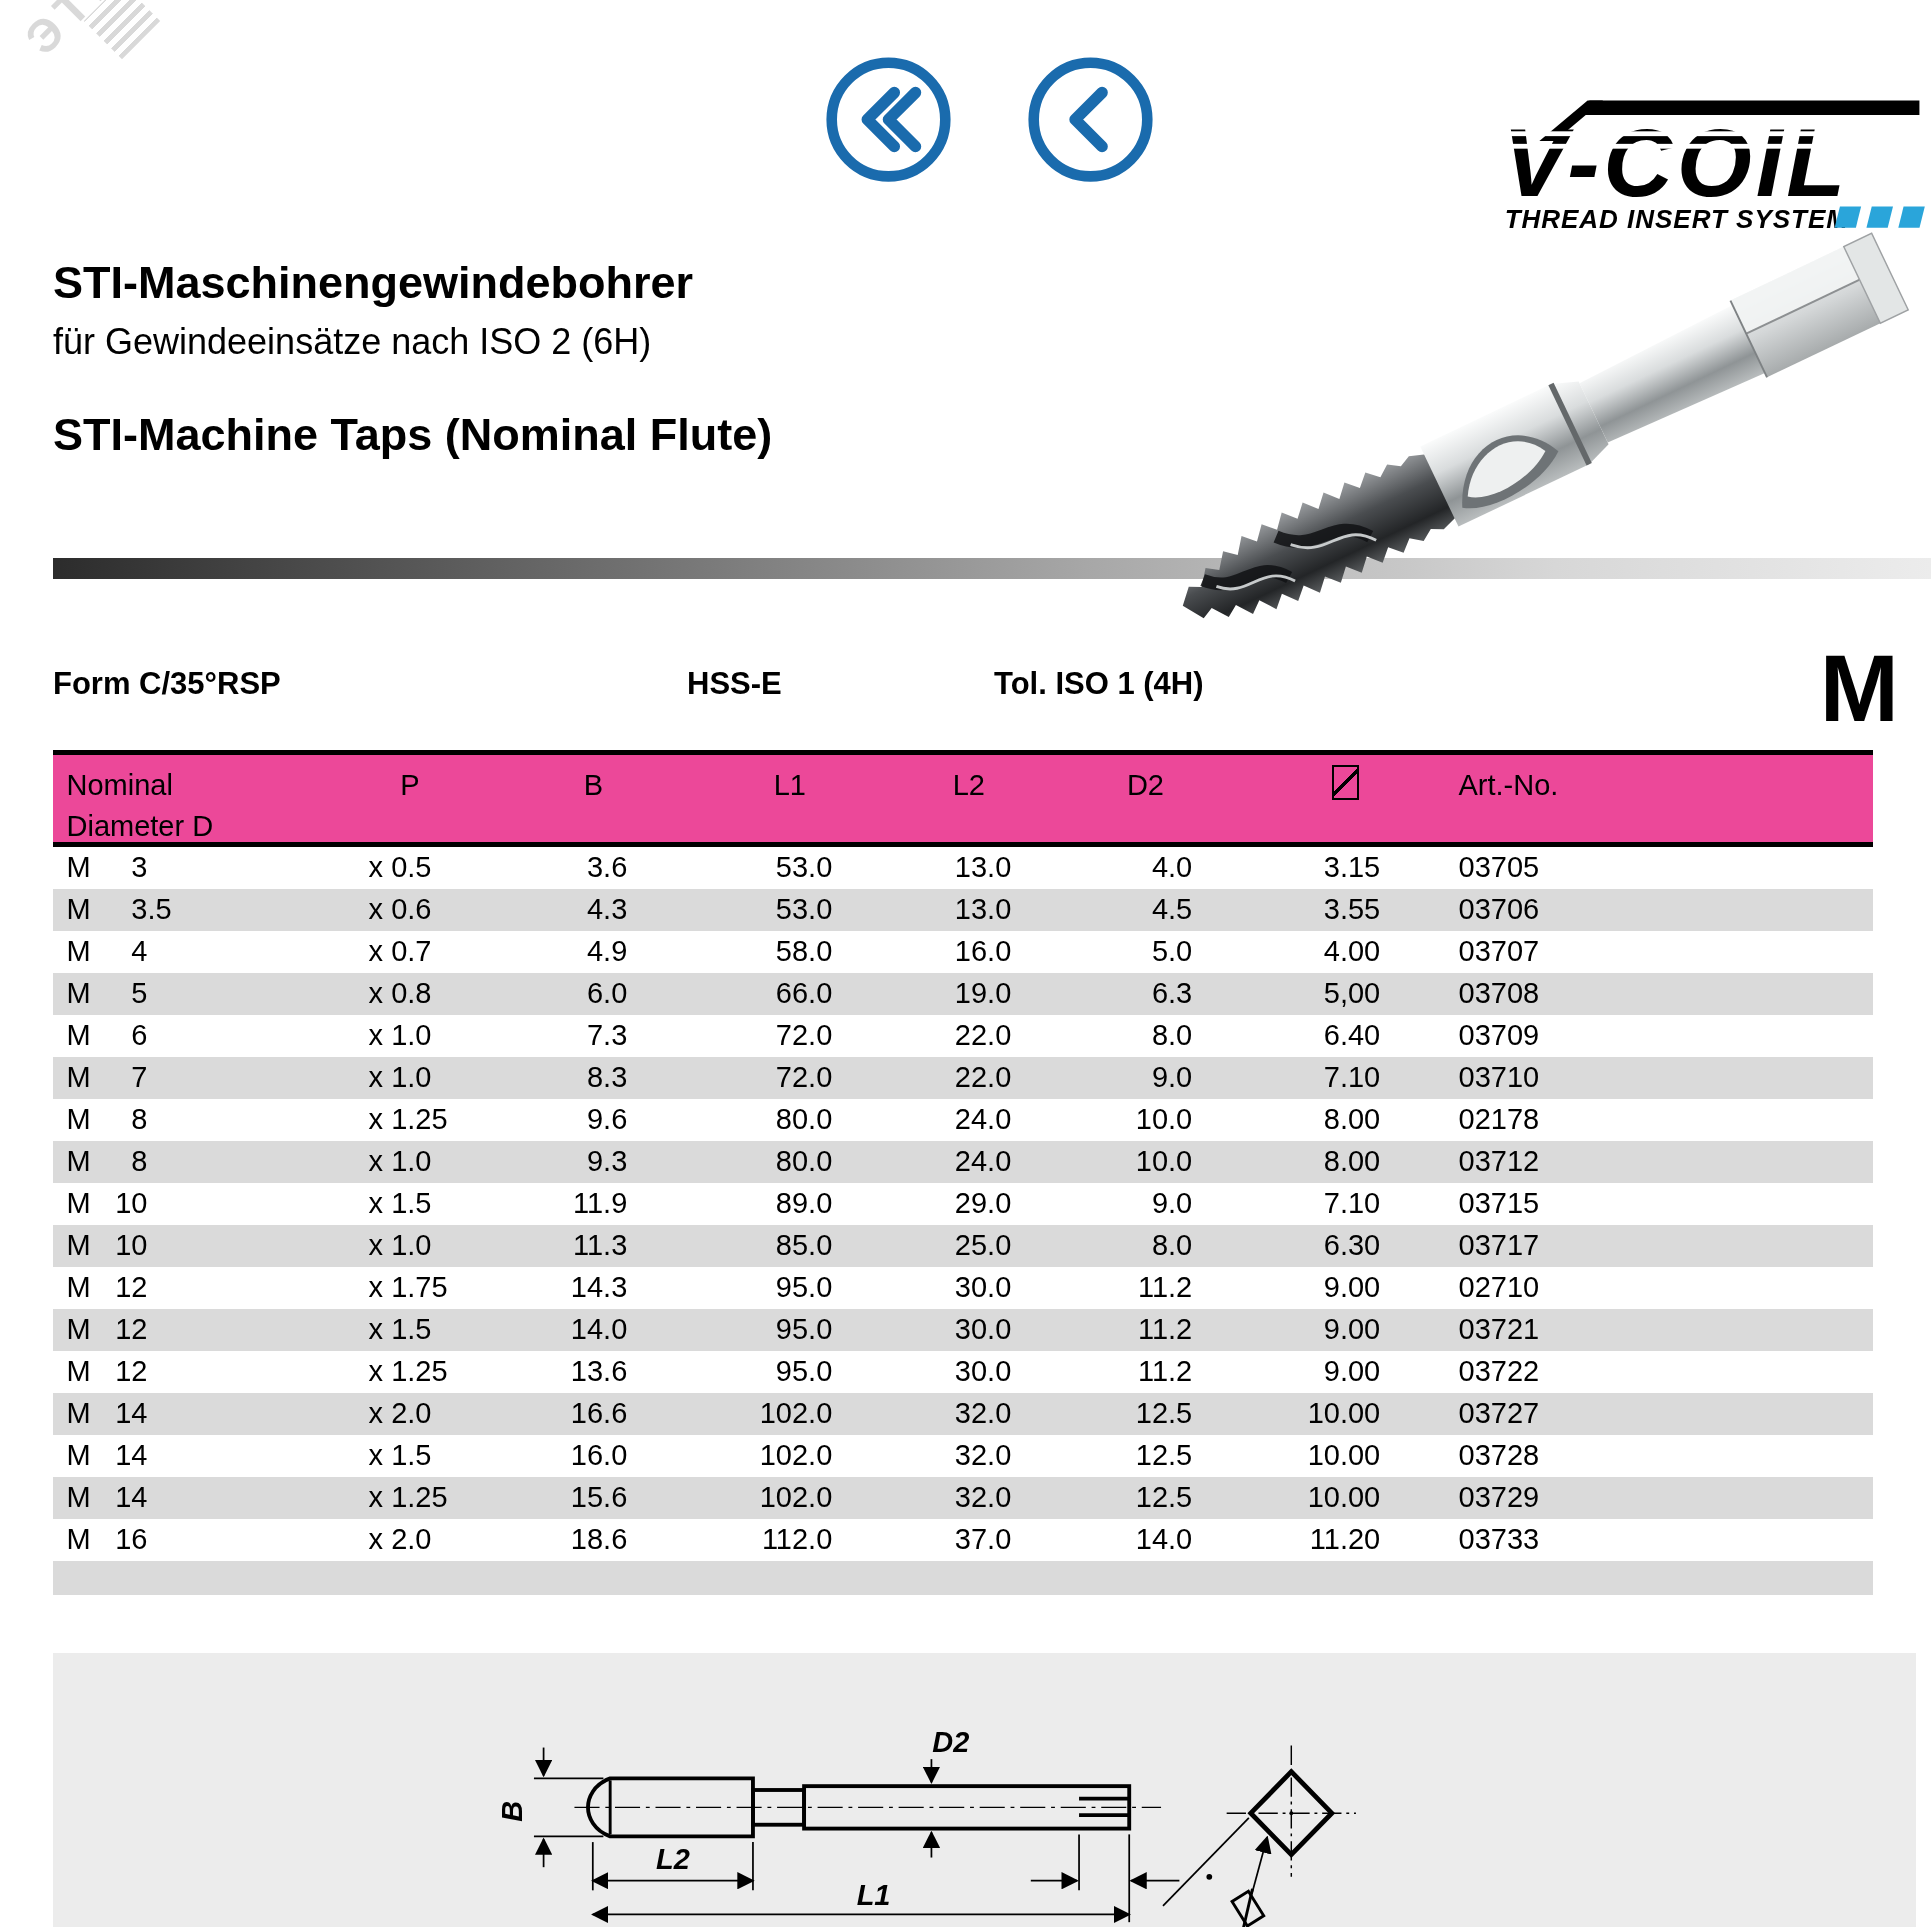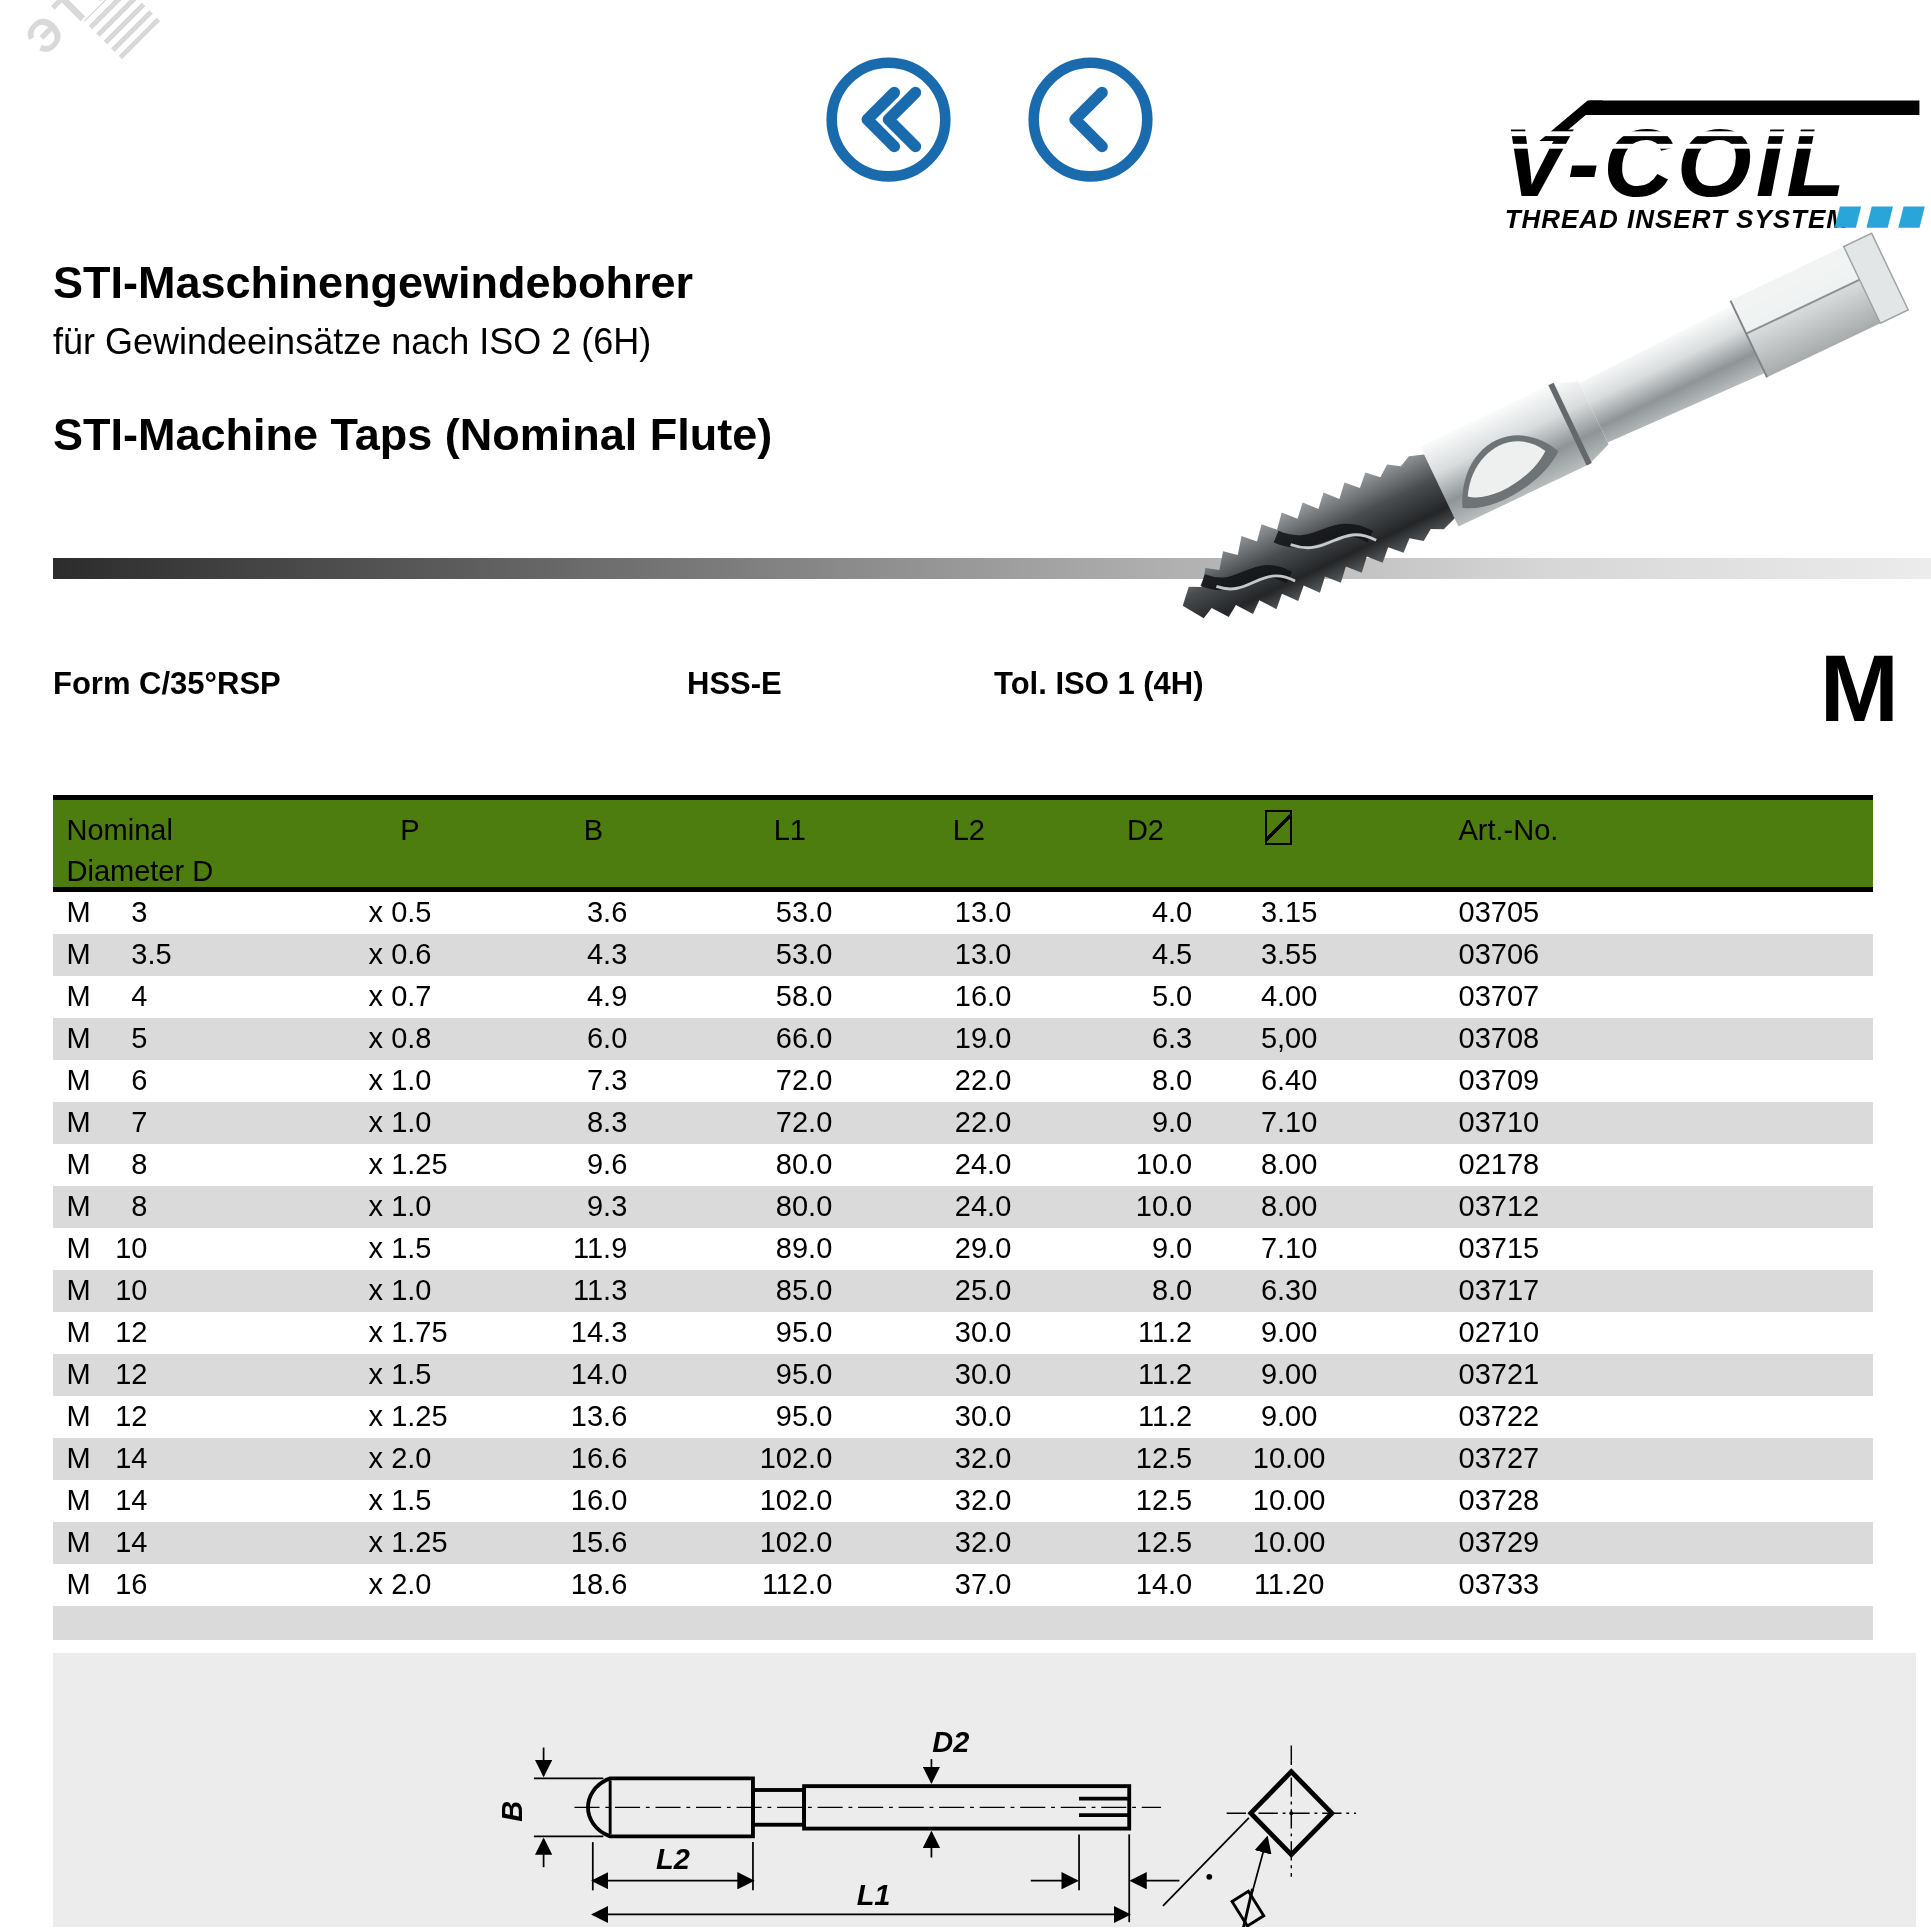--- a/index.html
+++ b/index.html
@@ -38,30 +38,30 @@
   
   .spec{position:absolute;left:0;top:0;font-weight:bold;font-size:31px;}
   #spec-form{left:53px;top:666px;}
   #spec-mat{left:687px;top:666px;}
   #spec-tol{left:994px;top:666px;}
   #spec-m{left:1728px;top:641px;width:171px;text-align:right;font-size:95px;line-height:1;}
 
   
   .table{position:absolute;left:53px;top:750px;width:1820px;font-size:29px;}
   .grid{display:grid;grid-template-columns:304px 106px 174px 203px 179px 179px 188px 58px 1fr;}
-  .thead{background:#4d7c0f;border-top:5.8px solid #000;border-bottom:5.8px solid #000;
-         height:97px;box-sizing:border-box;padding-top:9.7px;line-height:41px;margin-top:45px;}
+  .thead{background:#ec4899;border-top:5.8px solid #000;border-bottom:5.8px solid #000;
+         height:97px;box-sizing:border-box;padding-top:9.7px;line-height:41px;}
   .thead .c{align-self:start;}
   .c1{padding-left:13.5px;text-align:left;}
   .c2{text-align:left;padding-left:11.6px;}
   .c3{text-align:right;padding-right:9.7px;}
   .c4{text-align:right;padding-right:7.7px;}
   .c5{text-align:right;padding-right:7.7px;}
   .c6{text-align:right;padding-right:5.8px;}
-  .c7{text-align:center;padding-right:5.8px;}
+  .c7{text-align:right;padding-right:5.8px;}
   .c8{text-align:left;padding-left:14.5px;}
   .thead .c2{text-align:center;padding-left:0;}
   .thead .c3,.thead .c4,.thead .c5,.thead .c6{padding-right:34px;}
   .thead .c7{padding-right:27px;}
   .sym-box{display:inline-block;width:23px;height:31px;border:2.9px solid #000;vertical-align:-5.8px;
            background:linear-gradient(135deg,transparent 45%,#000 45%,#000 55%,transparent 55%);}
   .trow{height:42px;line-height:41px;}
   .trow.alt{background:#dadada;}
   .tail-strip{height:34px;background:#dadada;}
   .mm{display:inline-block;width:44px;}

